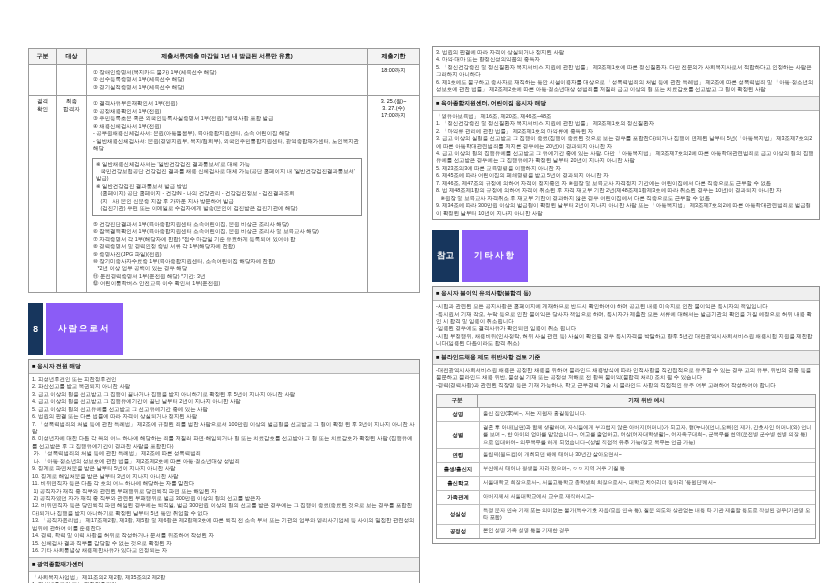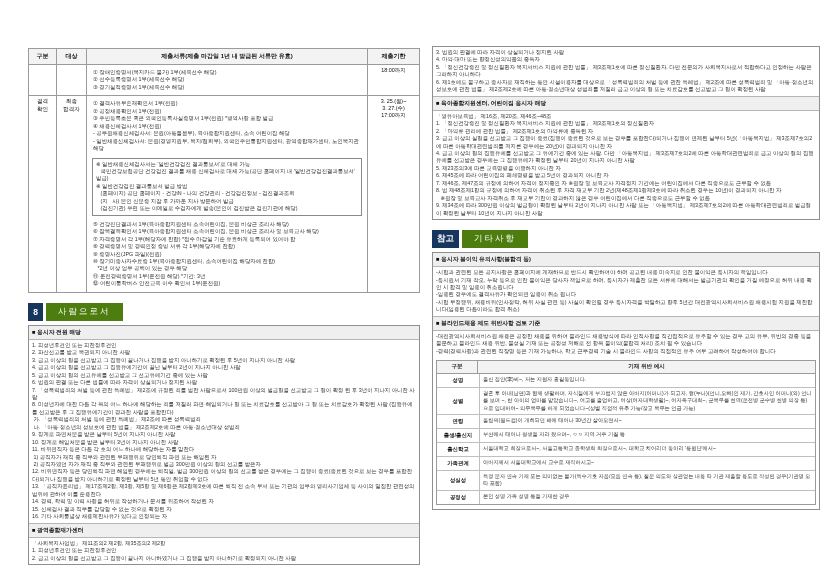--- a/index.html
+++ b/index.html
@@ -18,22 +18,22 @@
   table.doc th,table.doc td{border:1px solid #9b9b9b;vertical-align:top;padding:2px 3px;}
   table.doc th{background:#f3f3f3;font-size:6px;font-weight:bold;text-align:center;padding:3px 1px;color:#111;}
   td.cell-center{text-align:center;vertical-align:middle;font-size:5.6px;white-space:pre-wrap;color:#111;}
   td.deadline{text-align:center;vertical-align:middle;font-size:5.4px;white-space:pre-wrap;color:#111;}
   .note-box{border:1px solid #8a8a8a;margin:3px 2px;padding:2px 3px;}
 
   
   .sec-head{display:flex;align-items:stretch;margin:10px 0 4px 0;}
   .sec-num{background:#17365d;color:#fff;font-size:8.5px;font-weight:bold;
            min-width:15px;display:flex;align-items:center;justify-content:center;}
-  .sec-title{background:#4d7c0f;color:#fff;font-size:8.5px;font-weight:normal;
-             padding:3px 12px;margin-left:3px;display:flex;align-items:center;letter-spacing:2px;}
+  .sec-title{background:#8b5cf6;color:#fff;font-size:8.5px;font-weight:bold;
+             padding:20px 12px;margin-left:3px;display:flex;align-items:center;letter-spacing:2px;}
 
   
   .info-box{border:1px solid #8f8f8f;}
   .bar{font-size:5.8px;font-weight:bold;color:#111;background:#efefef;
        padding:2px 3px;border-bottom:1px solid #b5b5b5;}
   .bar.mid{border-top:1px solid #b5b5b5;}
 
   
   .ex-table{border:1px solid #9b9b9b;margin:3px 3px 4px 3px;}
   .ex-head{display:flex;background:#f3f3f3;border-bottom:1px solid #9b9b9b;}

